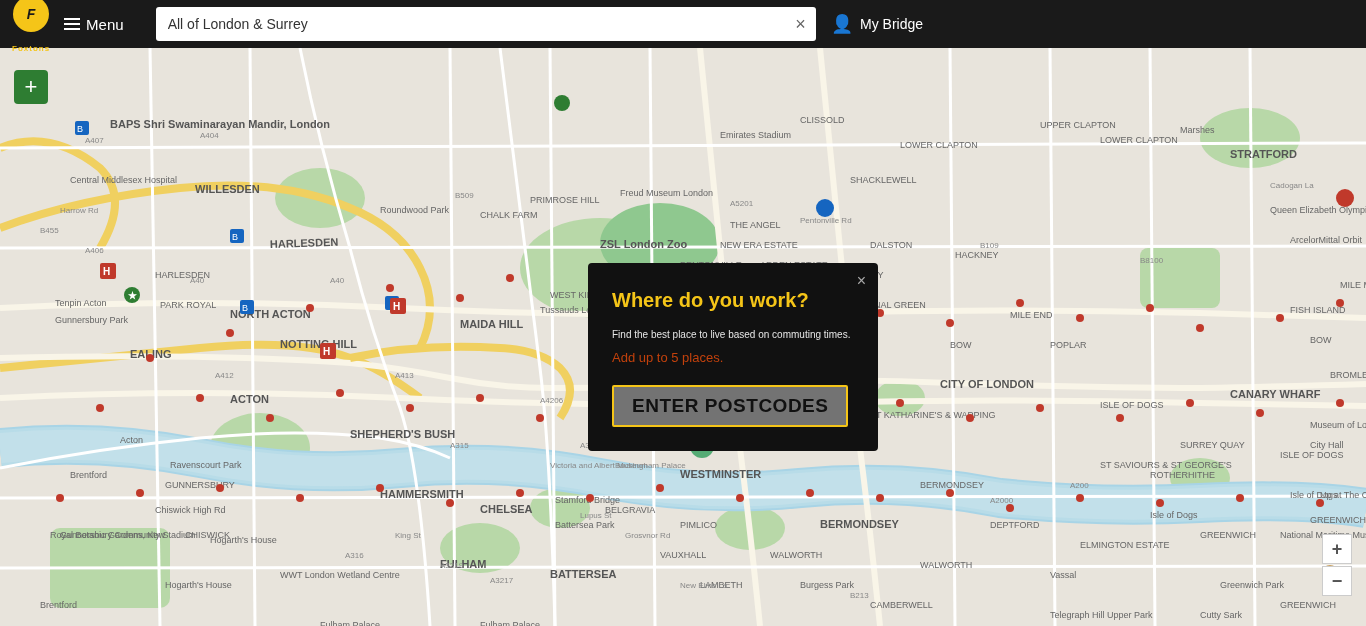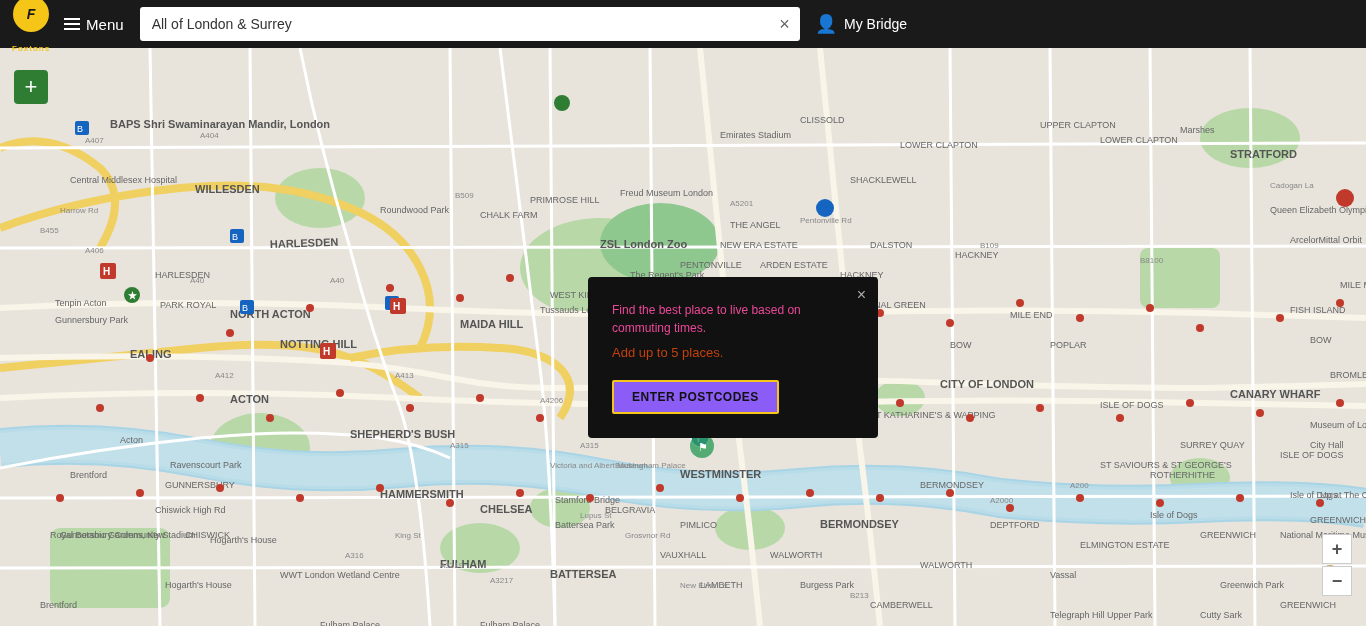--- a/index.html
+++ b/index.html
@@ -47,21 +47,21 @@
       margin-right: 14px;
     }
     #menu-btn {
       display: flex;
       align-items: center;
       color: white;
       background: none;
       border: none;
       cursor: pointer;
       font-size: 15px;
-      margin-right: 16px;
+      margin-right: 32px;
       gap: 6px;
     }
     #search-bar-container {
       flex: 1;
       max-width: 660px;
       position: relative;
     }
     #search-input {
       width: 100%;
       height: 34px;
@@ -181,36 +181,36 @@
       line-height: 1;
     }
     #modal-title {
       font-size: 20px;
       font-weight: bold;
       color: #f5c518;
       margin-bottom: 14px;
       line-height: 1.3;
     }
     #modal-desc {
-      font-size: 12px;
-      color: #ec4899;
+      font-size: 10px;
+      color: #e5e5e5;
       margin-bottom: 8px;
       line-height: 1.5;
     }
     #modal-sub {
       font-size: 13px;
       color: #c2410c;
       margin-bottom: 20px;
     }
     #enter-postcodes-btn {
-      background: #8b5cf6;
+      background: #737373;
       color: #111;
       border: 2px solid #f5c518;
       padding: 8px 18px;
-      font-size: 12px;
+      font-size: 19px;
       font-weight: bold;
       cursor: pointer;
       letter-spacing: 0.5px;
       border-radius: 2px;
     }
 
     
     #map-svg {
       width: 100%;
       height: 100%;
@@ -560,20 +560,21 @@
     <button class="zoom-btn">
       <span>−</span>
     </button>
   </div>
 
   <div id="modal-overlay">
     <div id="work-modal">
       <button id="modal-close">
         <span>×</span>
       </button>
+      <div id="modal-title">Where do you work?</div>
       <div id="modal-desc">Find the best place to live based on commuting times.</div>
       <div id="modal-sub">Add up to 5 places.</div>
       <button id="enter-postcodes-btn">
         <span>ENTER POSTCODES</span>
       </button>
     </div>
   </div>
 </div>
 
 </body></html>

